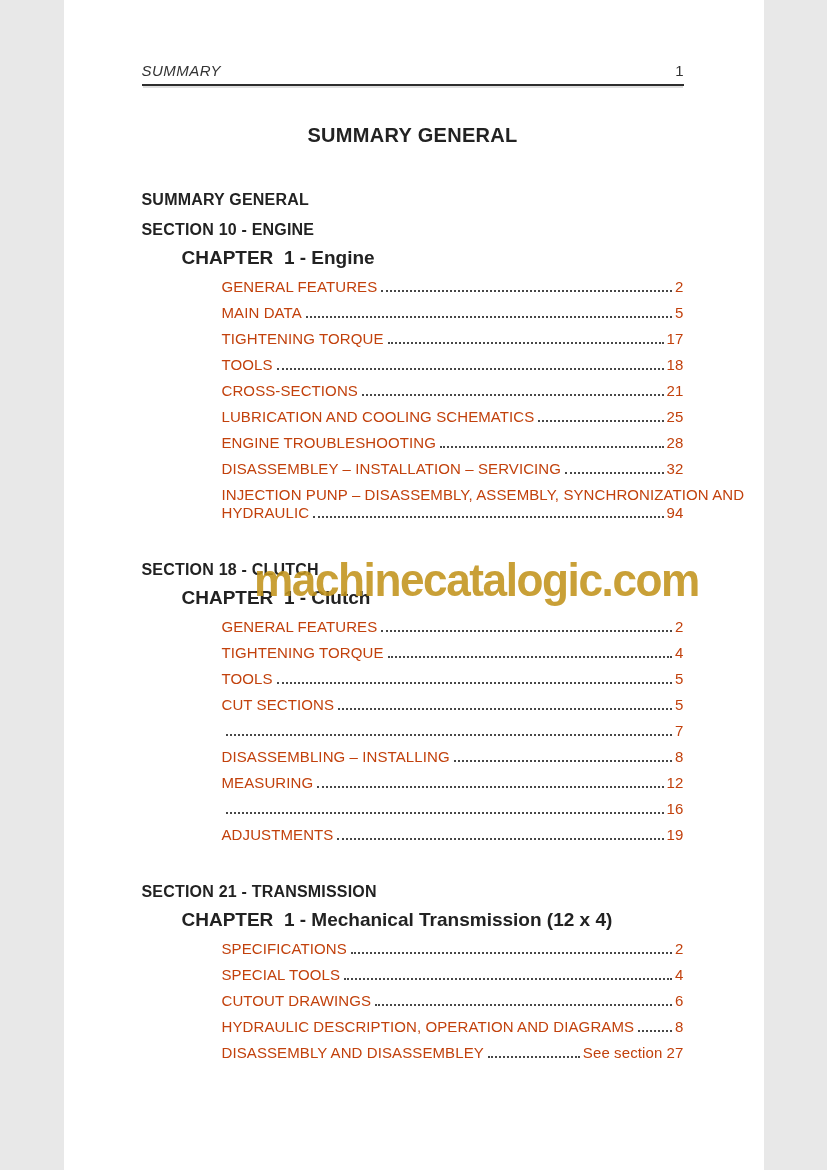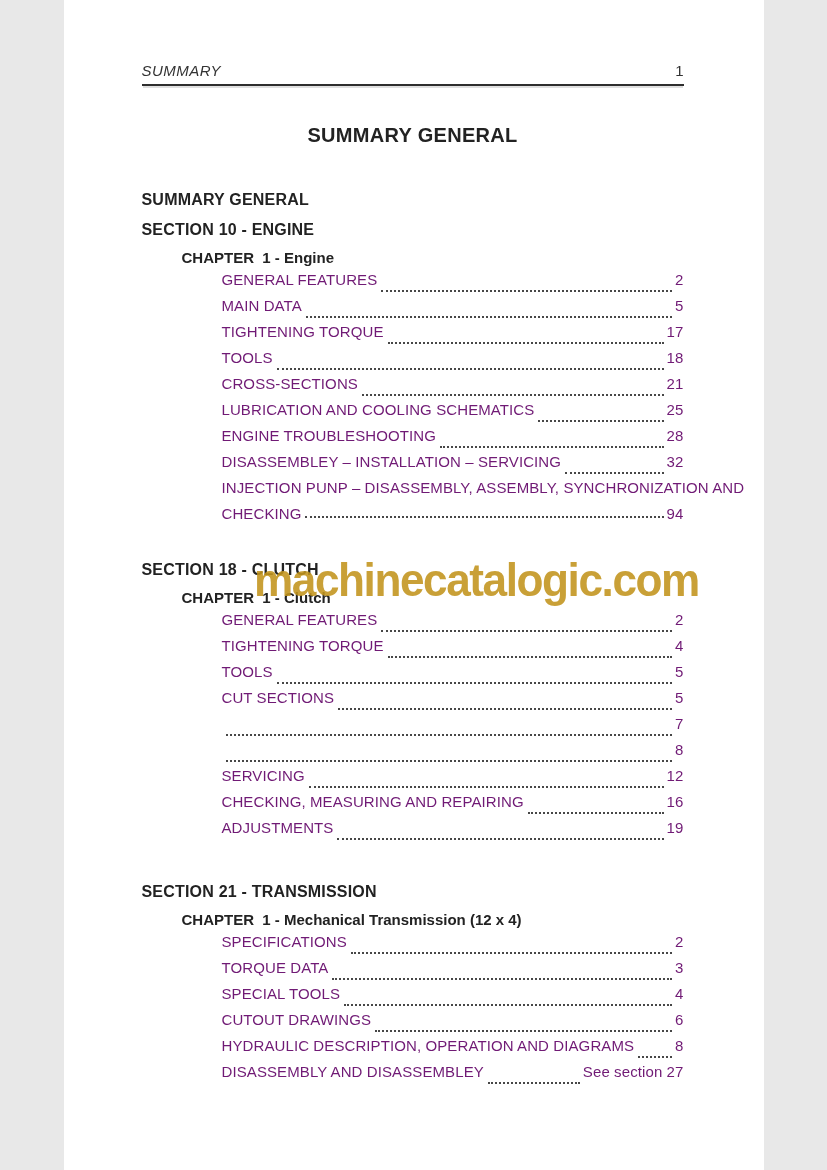--- a/index.html
+++ b/index.html
@@ -42,28 +42,28 @@
     margin-bottom:11px;letter-spacing:0.2px;
   }
   .toc-section{margin-top:0;}
   .toc-section + .toc-section{margin-top:38px;}
   .section-heading{
     font-size:16px;font-weight:bold;color:#222;letter-spacing:0.2px;
     line-height:20px;
   }
   .chapter{margin-top:8px;margin-left:40px;}
   .chapter-heading{
-    font-size:15px;font-weight:bold;color:#222;
+    font-size:19px;font-weight:bold;color:#222;
     white-space:pre-wrap;line-height:19px;
   }
   .entries{margin-top:3px;margin-left:40px;}
   .toc-entry{
-    display:flex;
+    display:flex;align-items:flex-end;
     height:26px;
-    font-size:15px;color:#701a75;
+    font-size:15px;color:#c2410c;
     letter-spacing:0.1px;
   }
   .toc-entry.continuation{height:18px;}
   .entry-title{white-space:nowrap;line-height:19px;}
   .entry-leader{
     flex:1;
     border-bottom:2px dotted #474747;
     margin:0 3px 4px 4px;
     min-width:8px;
   }
@@ -141,21 +141,21 @@
                 <div class="toc-entry">
                   <div class="entry-title">DISASSEMBLEY – INSTALLATION – SERVICING</div>
                   <div class="entry-leader"></div>
                   <div class="entry-page">32</div>
                 </div>
                 <div class="toc-entry">
                   <div class="entry-title">INJECTION PUNP – DISASSEMBLY, ASSEMBLY, SYNCHRONIZATION AND</div>
                   <div class="entry-leader hidden"></div>
                 </div>
                 <div class="toc-entry continuation">
-                  <div class="entry-title">CHECKING</div>
+                  <div class="entry-title">HYDRAULIC</div>
                   <div class="entry-leader"></div>
                   <div class="entry-page">94</div>
                 </div>
               </div>
             </div>
           </div>
           <div class="toc-section">
             <div class="section-heading">SECTION 18 - CLUTCH</div>
             <div class="chapter">
               <div class="chapter-heading">CHAPTER  1 - Clutch</div>
@@ -178,30 +178,30 @@
                 <div class="toc-entry">
                   <div class="entry-title">CUT SECTIONS</div>
                   <div class="entry-leader"></div>
                   <div class="entry-page">5</div>
                 </div>
                 <div class="toc-entry">
                   <div class="entry-leader"></div>
                   <div class="entry-page">7</div>
                 </div>
                 <div class="toc-entry">
+                  <div class="entry-title">DISASSEMBLING – INSTALLING</div>
                   <div class="entry-leader"></div>
                   <div class="entry-page">8</div>
                 </div>
                 <div class="toc-entry">
-                  <div class="entry-title">SERVICING</div>
+                  <div class="entry-title">MEASURING</div>
                   <div class="entry-leader"></div>
                   <div class="entry-page">12</div>
                 </div>
                 <div class="toc-entry">
-                  <div class="entry-title">CHECKING, MEASURING AND REPAIRING</div>
                   <div class="entry-leader"></div>
                   <div class="entry-page">16</div>
                 </div>
                 <div class="toc-entry">
                   <div class="entry-title">ADJUSTMENTS</div>
                   <div class="entry-leader"></div>
                   <div class="entry-page">19</div>
                 </div>
               </div>
             </div>
@@ -210,25 +210,20 @@
             <div class="section-heading">SECTION 21 - TRANSMISSION</div>
             <div class="chapter">
               <div class="chapter-heading">CHAPTER  1 - Mechanical Transmission (12 x 4)</div>
               <div class="entries">
                 <div class="toc-entry">
                   <div class="entry-title">SPECIFICATIONS </div>
                   <div class="entry-leader"></div>
                   <div class="entry-page">2</div>
                 </div>
                 <div class="toc-entry">
-                  <div class="entry-title">TORQUE DATA</div>
-                  <div class="entry-leader"></div>
-                  <div class="entry-page">3</div>
-                </div>
-                <div class="toc-entry">
                   <div class="entry-title">SPECIAL TOOLS</div>
                   <div class="entry-leader"></div>
                   <div class="entry-page">4</div>
                 </div>
                 <div class="toc-entry">
                   <div class="entry-title">CUTOUT DRAWINGS</div>
                   <div class="entry-leader"></div>
                   <div class="entry-page">6</div>
                 </div>
                 <div class="toc-entry">

